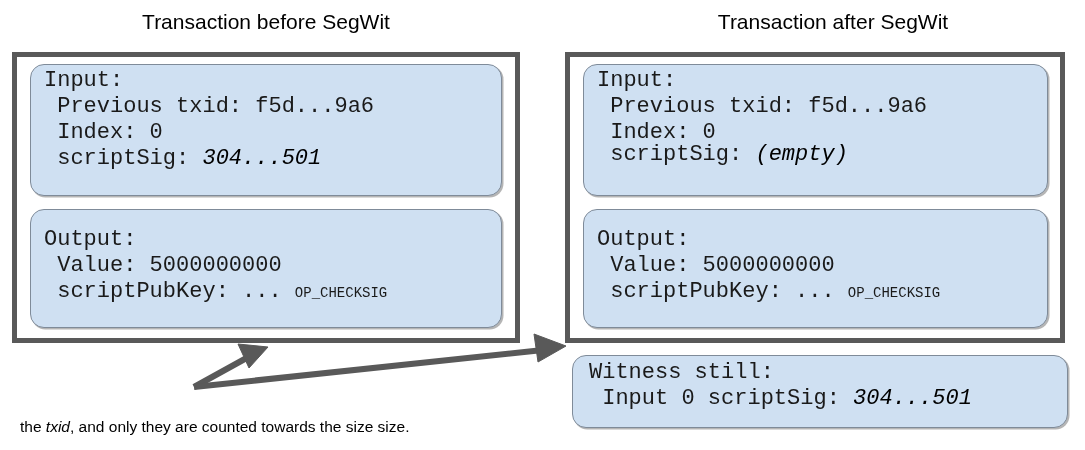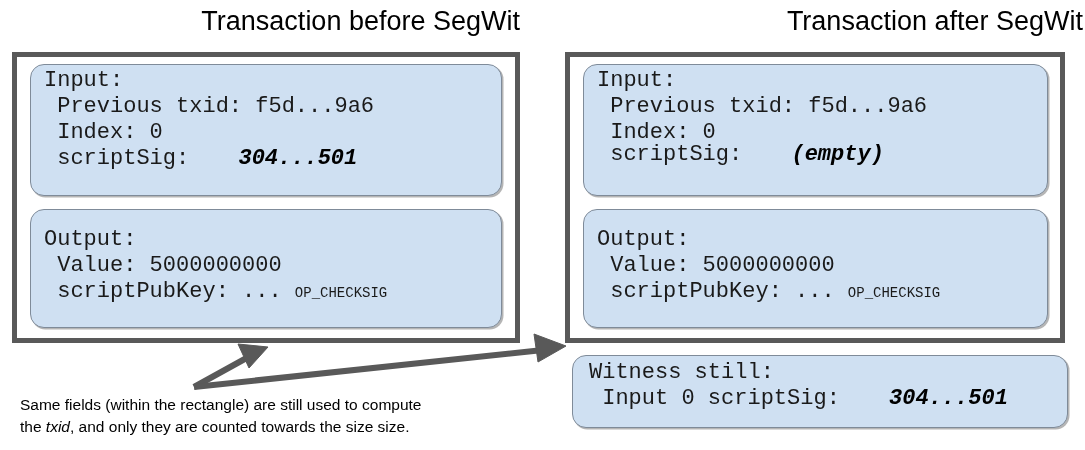--- a/index.html
+++ b/index.html
@@ -12,24 +12,24 @@
     height: 450px;
     position: relative;
     overflow: hidden;
     font-family: "Liberation Sans", sans-serif;
     color: #000000;
   }
 
   .panel-title {
     position: absolute;
     font-family: "Liberation Sans", sans-serif;
-    font-size: 27px;
+    font-size: 21px;
     line-height: 27px;
     color: #000000;
-    text-align: right;
+    text-align: center;
     white-space: nowrap;
   }
   #title-before { left: 12px; top: 8px; width: 508px; }
   #title-after  { left: 583px; top: 8px; width: 500px; }
 
   .outer-box {
     position: absolute;
     box-sizing: border-box;
     border: 5px solid #595959;
     background: #ffffff;
@@ -51,24 +51,23 @@
     font-family: "Liberation Mono", "DejaVu Sans Mono", monospace;
     font-size: 22px;
     line-height: 26px;
     color: #1a1a1a;
     white-space: pre;
   }
   .code-line .small {
     font-size: 14px;
   }
   .code-line .sig {
-    font-weight: bold;
+    font-weight: normal;
     font-style: italic;
     color: #000000;
-    margin-left: 36px;
   }
 
   
   #box-input-before  { left: 30px; top: 64px;  width: 472px; height: 132px; }
   #box-output-before { left: 30px; top: 209px; width: 472px; height: 119px; }
   
   #box-input-after   { left: 583px; top: 64px;  width: 465px; height: 132px; }
   #box-output-after  { left: 583px; top: 209px; width: 465px; height: 119px; }
   #box-witness       { left: 572px; top: 355px; width: 496px; height: 73px; }
 
@@ -136,15 +135,15 @@
 <svg id="arrow-layer" viewBox="0 0 1085 450">
   <g fill="#595959" stroke="#595959" stroke-width="6" stroke-linejoin="miter">
     <line x1="194" y1="387" x2="252" y2="355"></line>
     <polygon points="268,347 238,344 249,368" stroke-width="1"></polygon>
     <line x1="194" y1="387" x2="543" y2="350"></line>
     <polygon points="566,346 534,334 538,362" stroke-width="1"></polygon>
   </g>
 </svg>
 
 <div class="caption">
-  <span>Same fields (within the rectangle) are still used to compute</span><br>
+  <br>
   <span>the </span><span class="it">txid</span><span>, and only they are counted towards the size size.</span>
 </div>
 
 </body></html>

